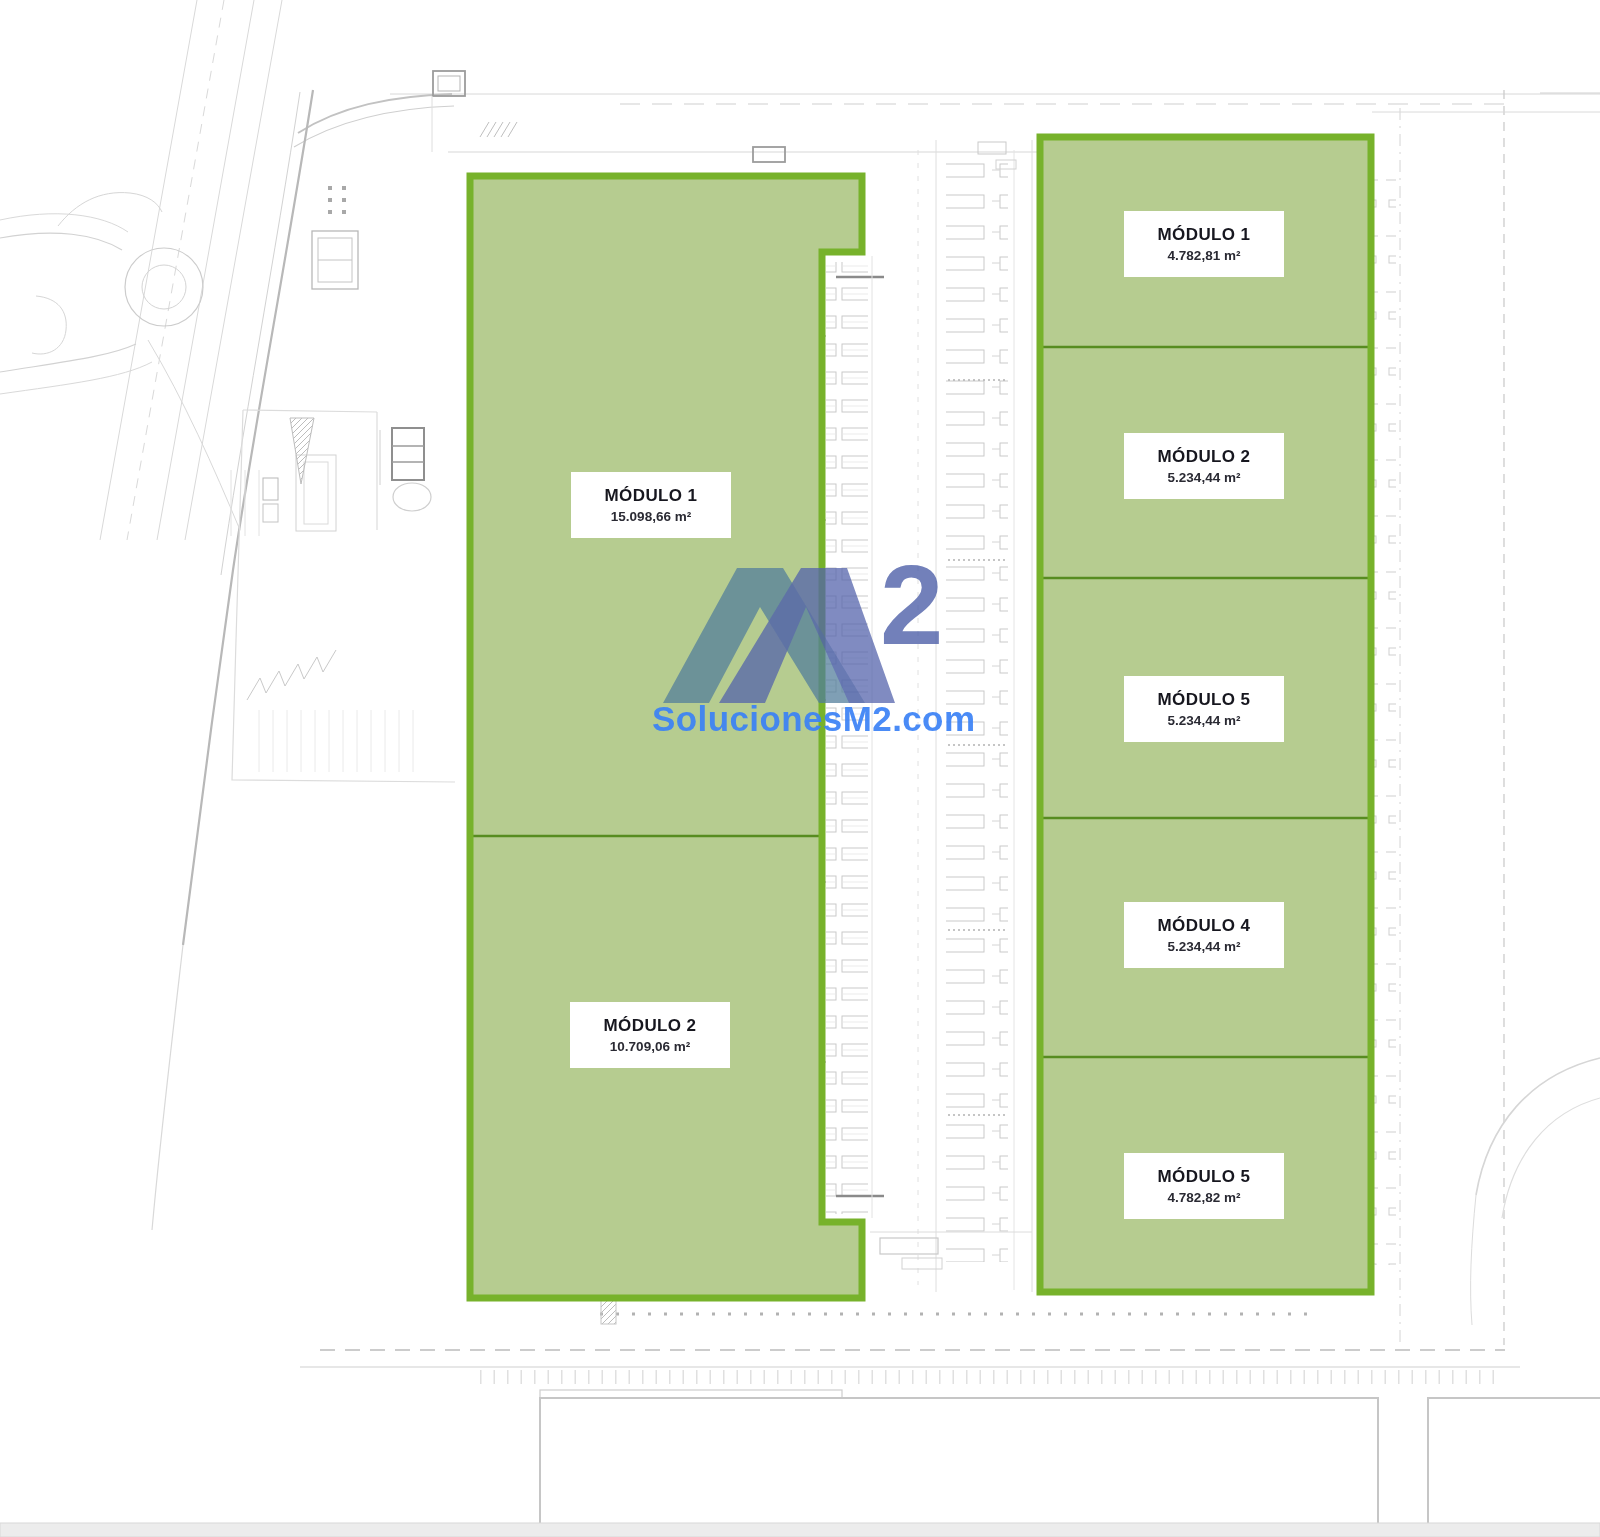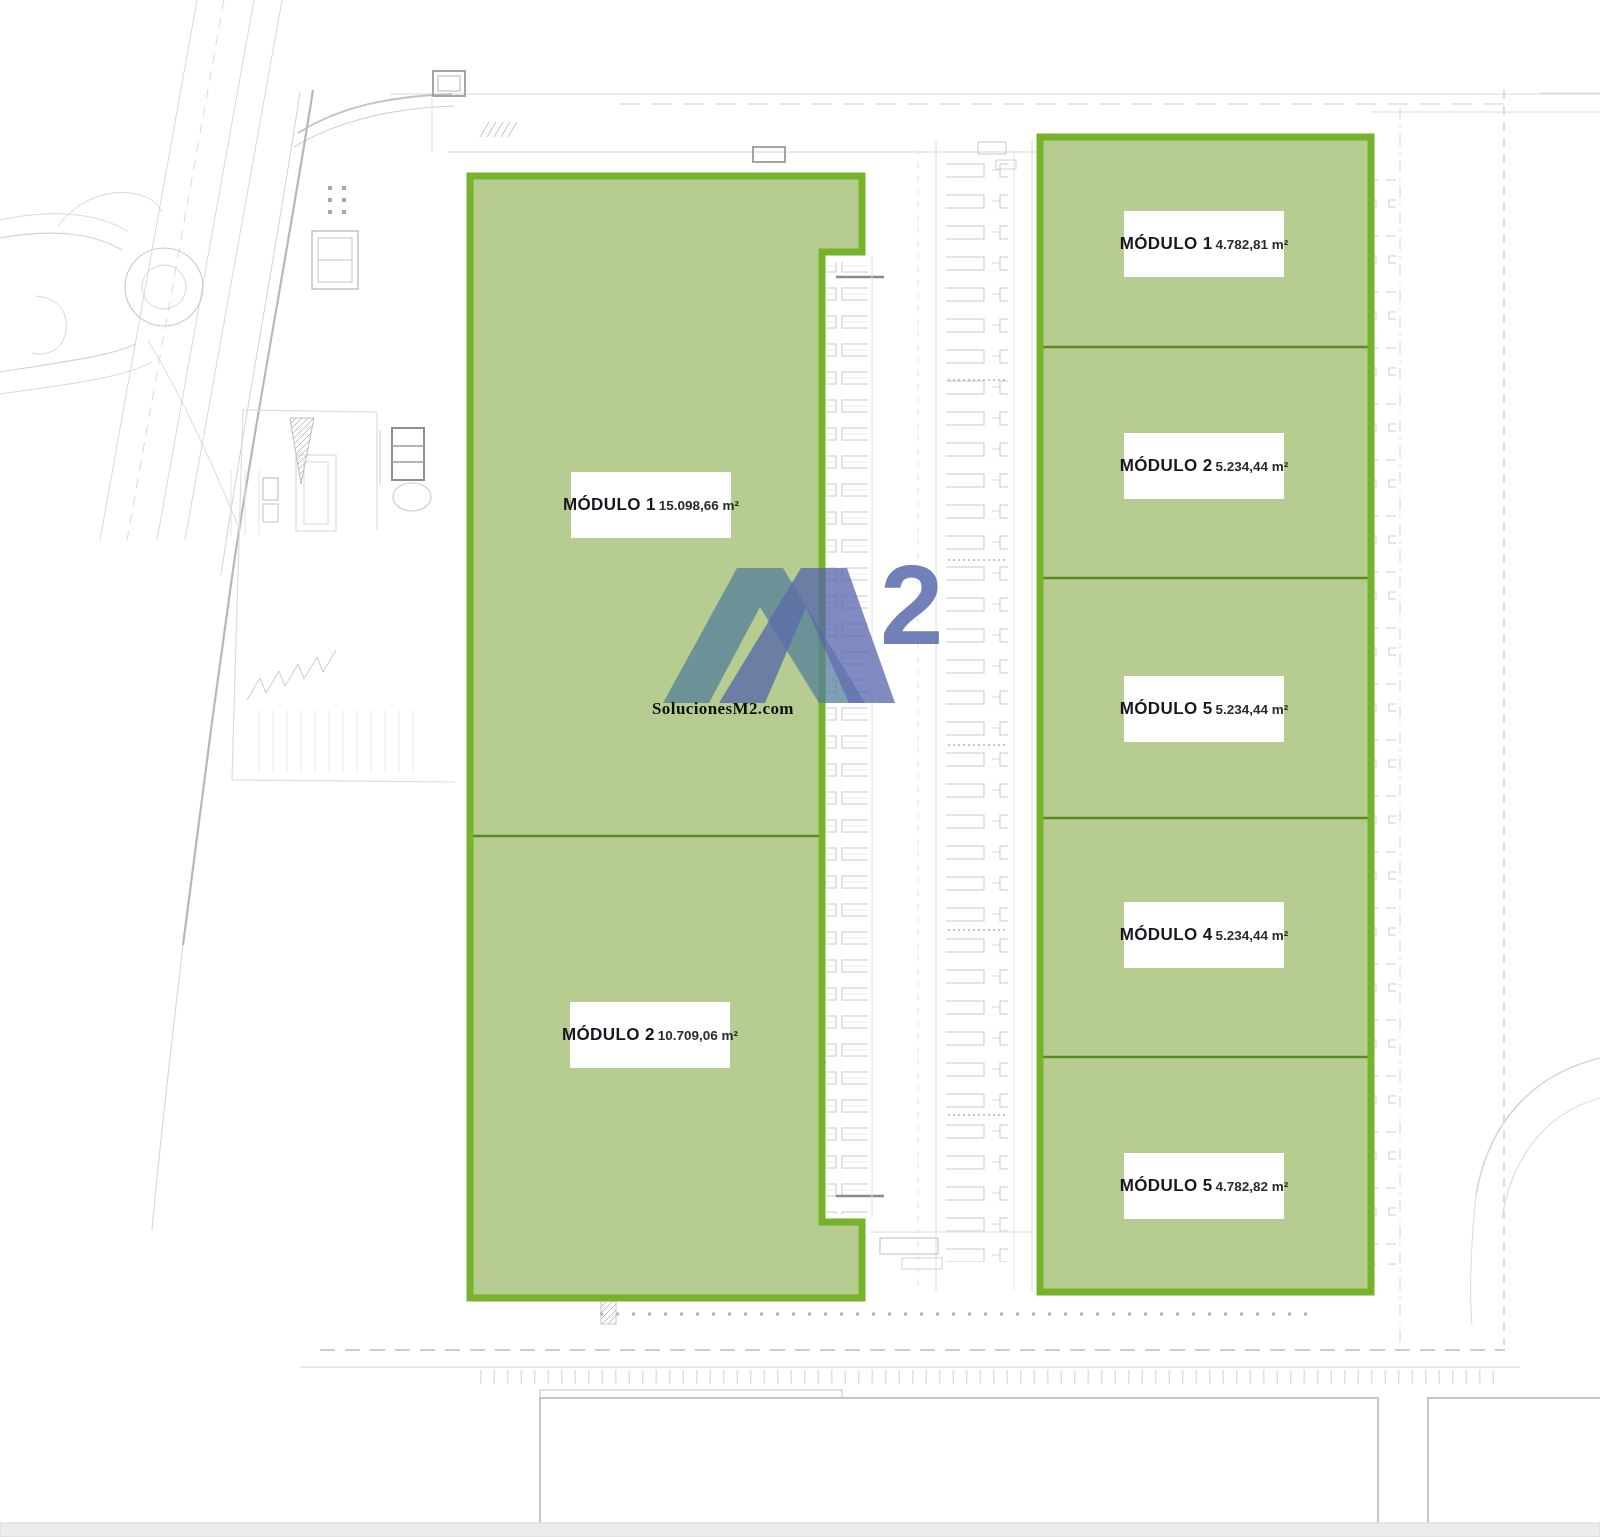--- a/index.html
+++ b/index.html
@@ -3,25 +3,25 @@
 <meta charset="utf-8">
 <style>
   html,body{margin:0;padding:0;background:#ffffff;}
   .stage{position:relative;width:1600px;height:1537px;background:#ffffff;overflow:hidden;
          font-family:"Liberation Sans",sans-serif;}
   .plan-svg{position:absolute;left:0;top:0;}
   .green-fill{fill:#b6cc90;}
   .green-outline{fill:none;stroke:#77b22b;stroke-width:7;stroke-linejoin:miter;}
   .green-div{stroke:#578c20;stroke-width:2.4;}
   .module-label{position:absolute;width:160px;height:66px;background:#ffffff;
-                display:flex;align-items:center;justify-content:center;gap:3px;}
+                display:flex;flex-direction:column;align-items:center;justify-content:center;gap:3px;}
   .mod-name{font-weight:bold;font-size:17px;letter-spacing:.4px;color:#17171f;white-space:nowrap;}
   .mod-area{font-size:13.5px;font-weight:bold;color:#2a2a33;white-space:nowrap;text-align:right;}
-  .wm-text{position:absolute;left:652px;top:699px;font-weight:bold;font-size:17px;
-           color:#000000;opacity:.92;letter-spacing:.4px;white-space:nowrap;font-family:Liberation Serif, serif;}
+  .wm-text{position:absolute;left:652px;top:699px;font-weight:bold;font-size:35px;
+           color:#3b82f6;opacity:.92;letter-spacing:.4px;white-space:nowrap;}
   .wm-exp{font-family:"Liberation Sans",sans-serif;font-weight:bold;font-size:114px;fill:#4d5fa8;opacity:.88;}
 </style>
 </head>
 <body>
 
 <div class="stage">
 
   <svg class="plan-svg" width="1600" height="1537" viewBox="0 0 1600 1537">
     <defs>
       <pattern id="docksA" width="40" height="28" patternUnits="userSpaceOnUse">

